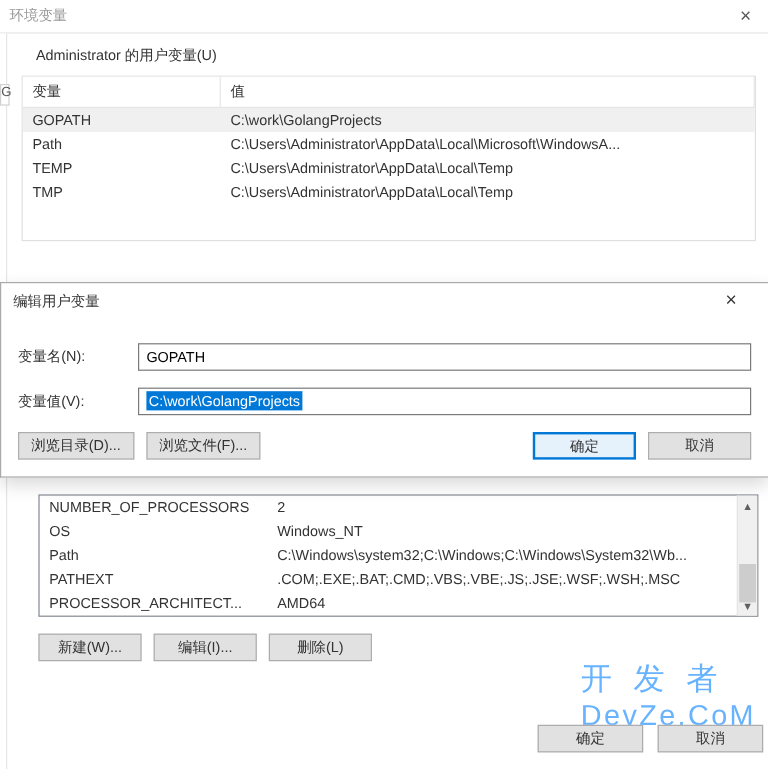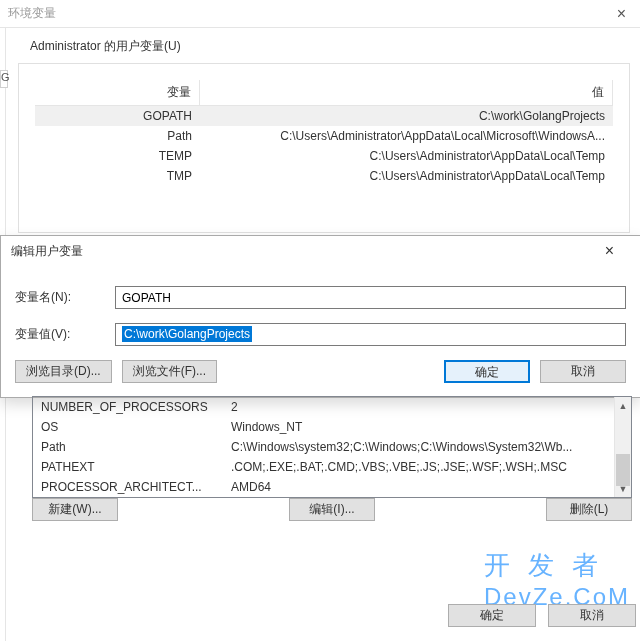--- a/index.html
+++ b/index.html
@@ -31,29 +31,29 @@
 .form-row .lbl { width: 100px; color: #333; }
 .form-row .inp { flex: 1; height: 23px; border: 1px solid #7a7a7a; padding: 2px 6px; font-size: 12px; }
 .form-row .inp.selected-text { background: #fff; position: relative; }
 .form-row .inp.selected-text .seltxt { background: #0078d7; color: #fff; padding: 1px 2px; display: inline-block; }
 .btn { height: 23px; min-width: 86px; background: #e1e1e1; border: 1px solid #adadad; padding: 2px 10px; color: #333; text-align: center; cursor: default; }
 .btn.primary { background: #e5f1fb; border: 2px solid #0078d7; }
 .btn-row { display: flex; gap: 10px; border-radius: 11px; }
 .btn-row.left { justify-content: flex-start; }
 .btn-row.right { justify-content: flex-end; }
 
-.sys-region { position: absolute; left: 32px; right: 8px; top: 396px; }
+.sys-region { position: absolute; left: 32px; right: 8px; top: 412px; }
 .sys-tbl-wrap { border: 1px solid #828790; position: relative; }
 .sys-scrollbar { position: absolute; right: 0; top: 0; bottom: 0; width: 17px; background: #f0f0f0; border-left: 1px solid #e5e5e5; display: flex; flex-direction: column; }
 .sys-scrollbar .arrow { height: 17px; display: flex; align-items: center; justify-content: center; color: #606060; font-size: 9px; }
 .sys-scrollbar .track { flex: 1; position: relative; }
 .sys-scrollbar .thumb { position: absolute; left: 1px; right: 1px; top: 40px; height: 32px; background: #cdcdcd; }
 .sys-rows { margin-right: 17px; }
 
-.sys-actions { display: flex; justify-content: space-between; gap: 10px; }
+.sys-actions { display: flex; justify-content: flex-start; gap: 10px; margin-top: 14px; }
 
 .bottom-bar { position: absolute; left: 352px; right: 4px; bottom: 14px; display: flex; justify-content: flex-end; gap: 12px; }
 
 .brand { position: absolute; right: 10px; bottom: 30px; color: #4da6ff; font-family: Arial, sans-serif; pointer-events: none; }
 .brand .cn { font-size: 26px; letter-spacing: 18px; opacity: 0.85; display: block; margin-right: -18px; }
 .brand .en { font-size: 24px; letter-spacing: 2px; opacity: 0.85; }
 
 .left-stub { position: absolute; left: 0; top: 28px; bottom: 0; width: 6px; background: #fff; border-right: 1px solid #e5e5e5; }
 .g-tab { position: absolute; left: 0; top: 70px; width: 8px; height: 18px; border: 1px solid #d0d0d0; color: #555; text-align: center; font-size: 11px; background: #fff; }
 </style>
@@ -63,21 +63,21 @@
 <div class="left-stub"></div>
 <div class="g-tab">G</div>
 
 <div class="titlebar">
   <span class="title">环境变量</span>
   <span class="close">×</span>
 </div>
 
 <div class="region-label">Administrator 的用户变量(U)</div>
 
-<div class="panel" style="margin-top:0; padding:16px;text-align:right;">
+<div class="panel" style="margin-top:0; padding:0;">
   <div class="tbl-wrap" style="border:0">
     <div class="tbl-head">
       <div class="cell col-var">变量</div>
       <div class="cell col-val">值</div>
     </div>
     <div class="tbl-row hl">
       <div class="cell col-var">GOPATH</div>
       <div class="cell col-val">C:\work\GolangProjects</div>
     </div>
     <div class="tbl-row">

